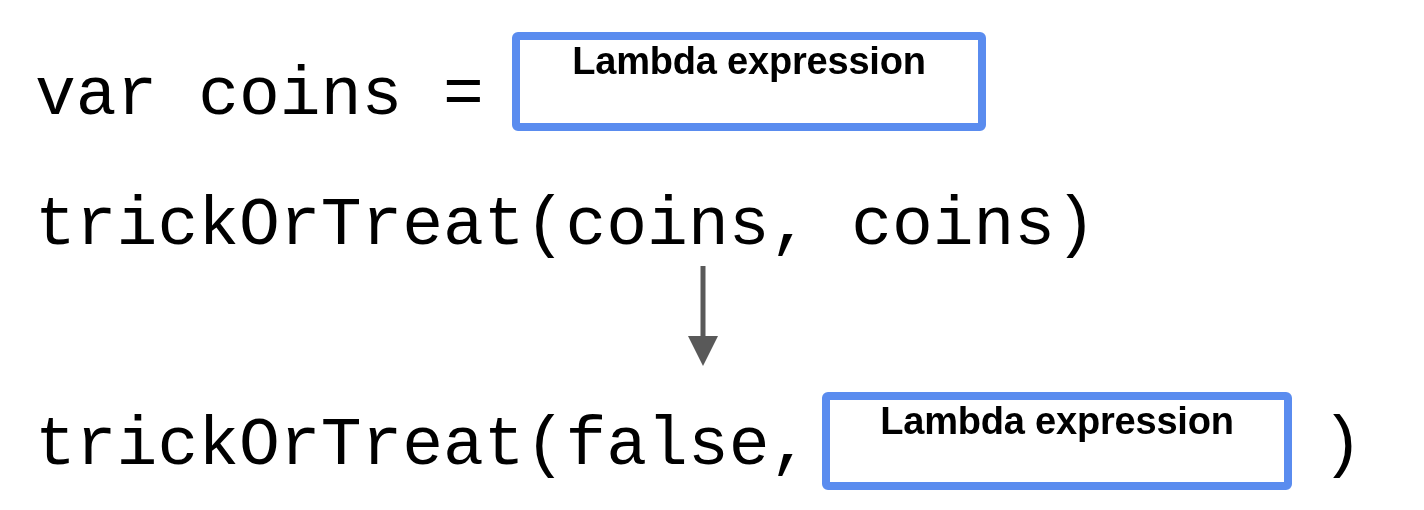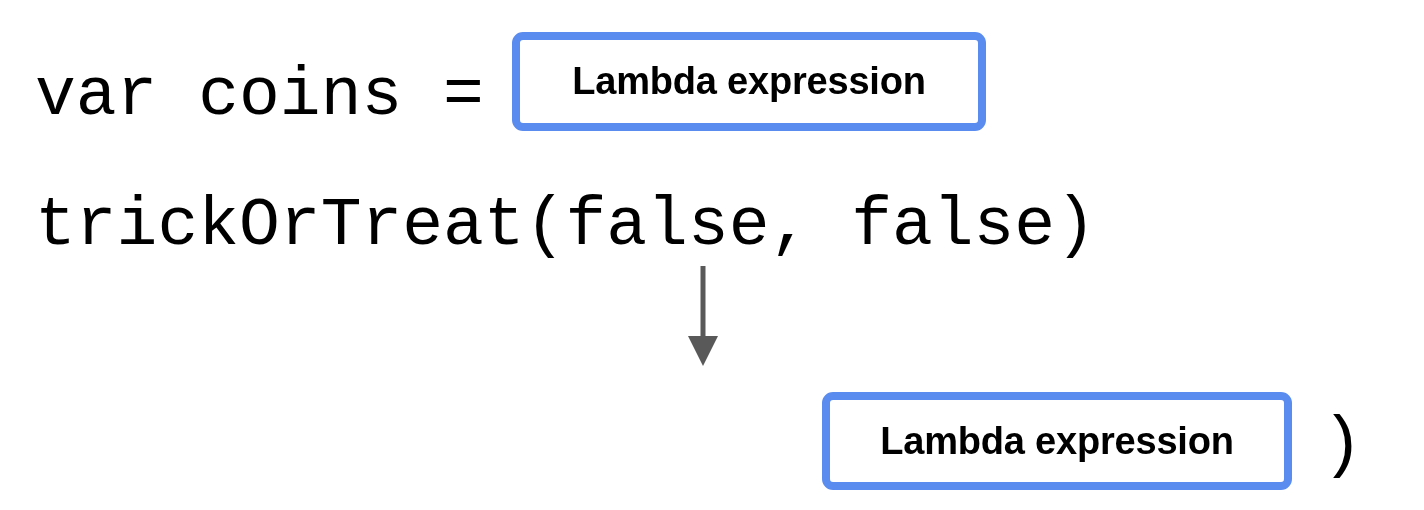--- a/index.html
+++ b/index.html
@@ -30,24 +30,24 @@
     font-weight: 400;
   }
 
   
   .chip {
     position: absolute;
     box-sizing: border-box;
     border-style: solid;
     border-width: 8px;
     border-color: #5a8cef;
-    border-radius: 11px;
+    border-radius: 6px;
     background: #ffffff;
     display: flex;
-    align-items: center;
+    align-items: flex-start;
     justify-content: center;
   }
   .chip-label {
     font-family: "Liberation Sans", "DejaVu Sans", sans-serif;
     font-weight: 700;
     color: #000000;
     white-space: nowrap;
     letter-spacing: -0.2px;
   }
 
@@ -60,27 +60,28 @@
 <body>
 
 <div id="canvas">
 
   <div class="code" style="left: 35px; top: 62px; color: rgb(0, 0, 0);">var coins = </div>
 
   <div class="chip" style="left: 512px; top: 32px; width: 474px; height: 99px; border-color: rgb(90, 140, 239); background: rgb(255, 255, 255);">
     <span class="chip-label" style="font-size: 38px; color: rgb(0, 0, 0);">Lambda expression</span>
   </div>
 
-  <div class="code" style="left: 35px; top: 192px; color: rgb(0, 0, 0);">trickOrTreat(false, false)</div>
+  <div class="code" style="left: 35px; top: 192px; color: rgb(0, 0, 0);">trickOrTreat(coins, coins)</div>
 
   <svg class="arrow" style="left:680px; top:262px;" width="46" height="110" viewBox="0 0 46 110">
     <line x1="23" y1="4" x2="23" y2="84" stroke="#595959" stroke-width="5"></line>
     <polygon points="23,104 8,74 38,74" fill="#595959"></polygon>
   </svg>
 
+  <div class="code" style="left: 35px; top: 412px; color: rgb(0, 0, 0);">trickOrTreat(false, </div>
 
   <div class="chip" style="left: 822px; top: 392px; width: 470px; height: 98px; border-color: rgb(90, 140, 239); background: rgb(255, 255, 255);">
     <span class="chip-label" style="font-size: 38px; color: rgb(0, 0, 0);">Lambda expression</span>
   </div>
 
   <div class="code" style="left: 1322px; top: 412px; color: rgb(0, 0, 0);">)</div>
 
 </div>
 
 </body></html>

